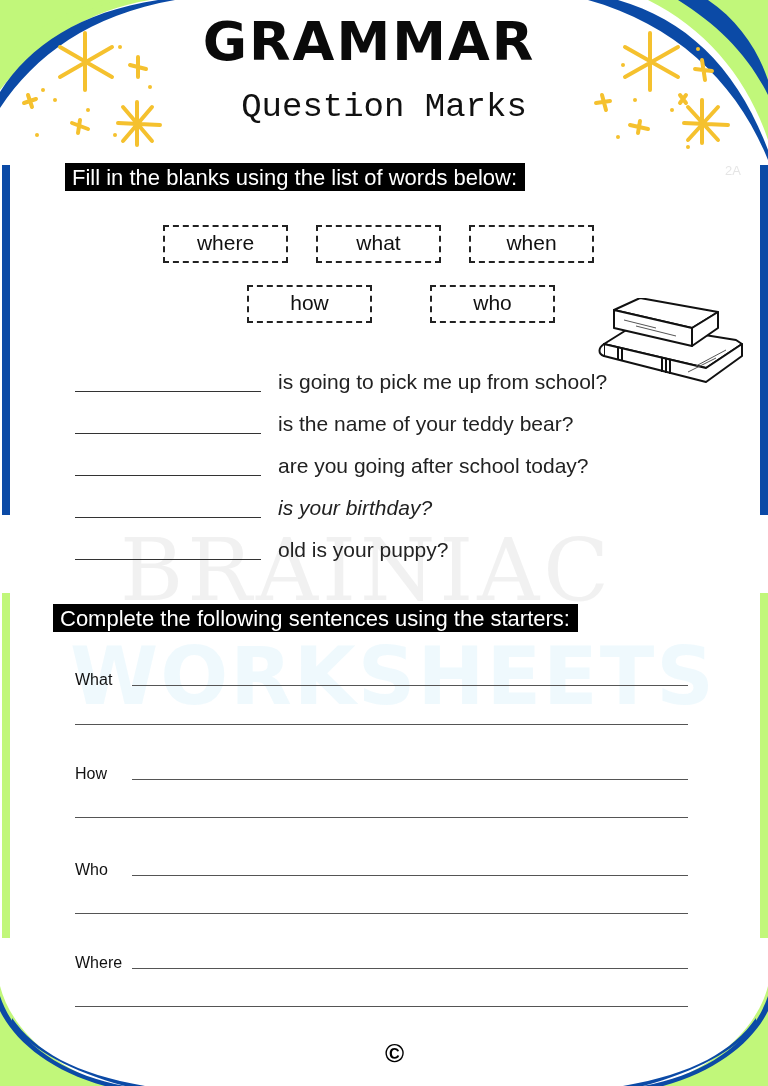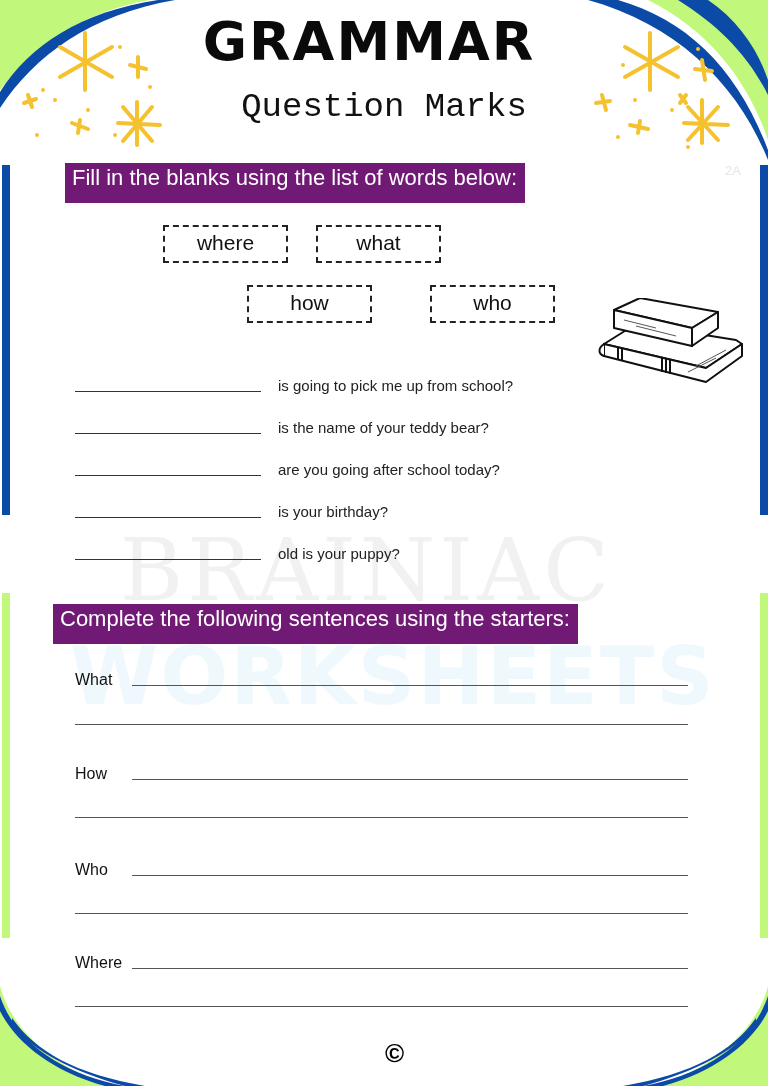--- a/index.html
+++ b/index.html
@@ -20,32 +20,32 @@
       position: absolute; left: 0; width: 738px; top: 10px; text-align: center;
       font-family: "DejaVu Sans", sans-serif; font-weight: bold; font-size: 54px; letter-spacing: 2px; color: #0a0a0a;
     }
     .title-sub {
       position: absolute; left: 0; width: 768px; top: 88px; text-align: center;
       font-family: "Liberation Mono", "DejaVu Sans Mono", monospace; font-size: 34px; color: #111;
     }
 
     
     .section-header {
-      position: absolute; background: #701a75; color: #fff; font-size: 22px; padding: 2px 8px 12px 7px; white-space: nowrap;
+      position: absolute; background: #000000; color: #fff; font-size: 22px; padding: 2px 8px 0 7px; white-space: nowrap;
     }
 
     
     .word-box {
       position: absolute; height: 38px; border: 2px dashed #222; text-align: center; font-size: 21px; line-height: 32px; color: #111;
     }
 
     
     .blank-row { position: absolute; left: 75px; height: 24px; width: 520px; }
     .blank-line { position: absolute; left: 0; bottom: 0; width: 186px; border-bottom: 1.5px solid #333; height: 1px; }
-    .blank-text { position: absolute; left: 203px; bottom: -2px; font-size: 15px; color: #222; white-space: nowrap; }
+    .blank-text { position: absolute; left: 203px; bottom: -2px; font-size: 21px; color: #222; white-space: nowrap; }
 
     
     .starter-label { position: absolute; left: 75px; font-size: 16px; color: #111; }
     .write-line { position: absolute; border-bottom: 1.5px solid #555; height: 1px; }
 
     
     .wm-brainiac {
       position: absolute; left: 120px; top: 520px; font-family: "DejaVu Serif", serif; font-size: 86px; letter-spacing: 4px; color: rgba(200,200,200,0.25);
     }
     .wm-worksheets {
@@ -134,20 +134,21 @@
   <div class="wm-worksheets">WORKSHEETS</div>
   <div class="page-marker">2A</div>
 
   <div class="title-main">GRAMMAR</div>
   <div class="title-sub">Question Marks</div>
 
   <div class="section-header" style="left:65px;top:163px;">Fill in the blanks using the list of words below:</div>
 
   <div class="word-box" style="left:163px;top:225px;width:125px;">where</div>
   <div class="word-box" style="left:316px;top:225px;width:125px;">what</div>
+  <div class="word-box" style="left:469px;top:225px;width:125px;">when</div>
   <div class="word-box" style="left:247px;top:285px;width:125px;">how</div>
   <div class="word-box" style="left:430px;top:285px;width:125px;">who</div>
 
   <svg class="swoosh" style="left:596px;top:298px" width="150" height="96" viewBox="0 0 150 96">
     <g fill="#fff" stroke="#111" stroke-width="2" stroke-linejoin="round">
       <path d="M8,46 L110,70 L146,46 L140,42 L40,26 Z"></path>
       <path d="M8,46 L8,58 L110,84 L146,58 L146,46 L110,70 Z"></path>
       <path d="M8,46 C2,50 2,56 8,58"></path>
       <path d="M22,50 L22,62 M26,51 L26,63 M66,60 L66,74 M70,61 L70,75 M74,62 L74,76"></path>
       <path d="M18,12 L96,30 L122,14 L44,0 Z"></path>
@@ -165,21 +166,21 @@
     <span class="blank-text">is going to pick me up from school?</span>
   </div>
   <div class="blank-row" style="top:452px;">
     <div class="blank-line"></div>
     <span class="blank-text">are you going after school today?</span>
   </div>
   <div class="blank-row" style="top:410px;">
     <div class="blank-line"></div>
     <span class="blank-text">is the name of your teddy bear?</span>
   </div>
-  <div class="blank-row" style="top:494px;">
+  <div class="blank-row" style="top:494px;font-style:italic;">
     <div class="blank-line"></div>
     <span class="blank-text">is your birthday?</span>
   </div>
   <div class="blank-row" style="top:536px;">
     <div class="blank-line"></div>
     <span class="blank-text">old is your puppy?</span>
   </div>
 
   <div class="section-header" style="left:53px;top:604px;">Complete the following sentences using the starters:</div>
 

